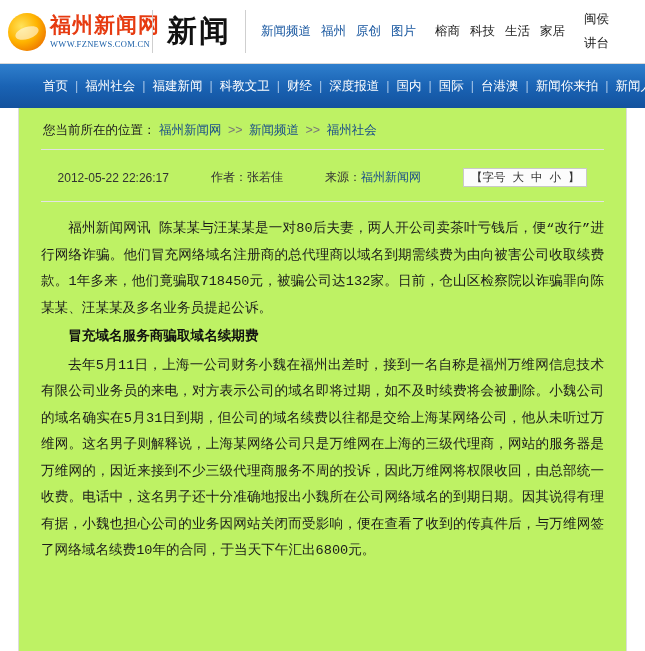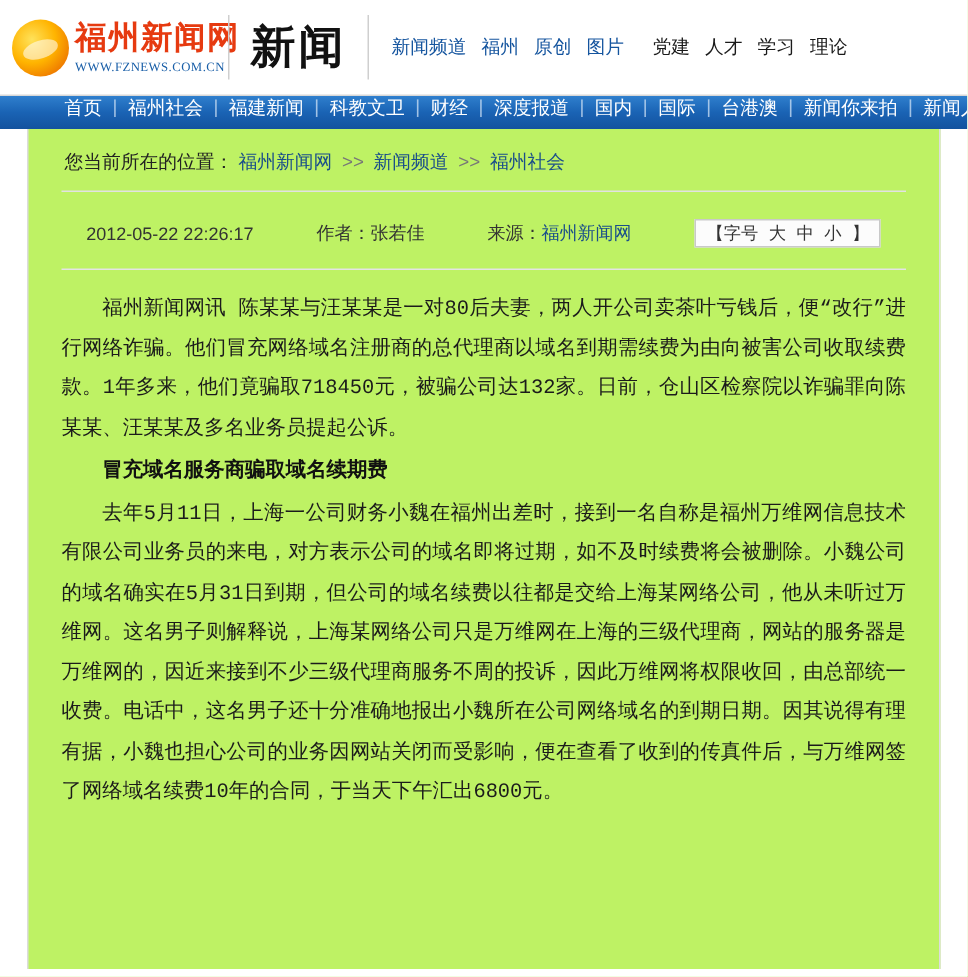--- a/index.html
+++ b/index.html
@@ -99,23 +99,24 @@
     color: #1a4e8a;
   }
   .hdr-row { display: flex; gap: 10px; white-space: nowrap; }
   .hdr-row span { cursor: pointer; }
   .hdr-col.blue span { color: #14549e; }
   .hdr-col.dark span { color: #1a1a1a; }
   .hdr-right-fade { overflow: hidden; }
 
   
   .navbar {
-    height: 22px;
+    height: 44px;
     background: linear-gradient(180deg, #2f7fcd 0%, #1a63b4 50%, #13529e 100%);
     display: flex;
+    align-items: center;
     padding-left: 36px;
     color: #fff;
     font-size: 12.5px;
   }
   .navbar .nav-item {
     padding: 0 7px;
     white-space: nowrap;
     cursor: pointer;
   }
   .navbar .nav-sep { color: #cfe2f6; opacity: .75; }
@@ -230,29 +231,37 @@
           <span>福州</span>
           <span>原创</span>
           <span>图片</span>
         </div>
       </div>
 
       <div class="divider-v"></div>
 
       <div class="hdr-col dark">
         <div class="hdr-row">
-          <span>党建</span>
-          <span>人才</span>
-          <span>学习</span>
-          <span>理论</span>
+          <span>榕商</span>
+          <span>科技</span>
+          <span>生活</span>
+          <span>家居</span>
         </div>
       </div>
 
       <div class="divider-v"></div>
 
+      <div class="hdr-col dark hdr-right-fade">
+        <div class="hdr-row">
+          <span>闽侯</span>
+        </div>
+        <div class="hdr-row">
+          <span>讲台</span>
+        </div>
+      </div>
     </div>
   </div>
 
   <div class="navbar">
     <span class="nav-item">首页</span>
     <span class="nav-sep">|</span>
     <span class="nav-item">福州社会</span>
     <span class="nav-sep">|</span>
     <span class="nav-item">福建新闻</span>
     <span class="nav-sep">|</span>

